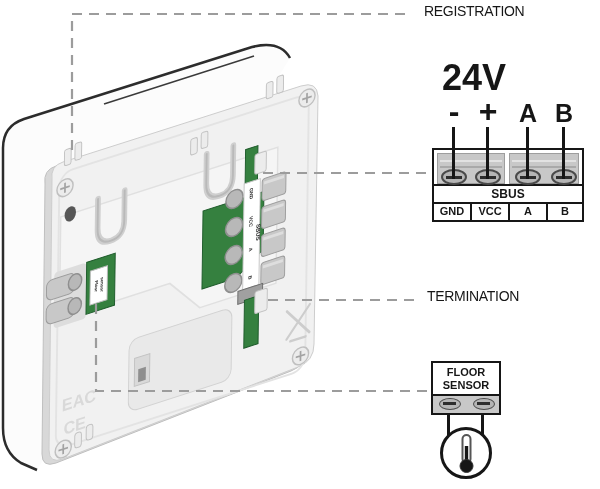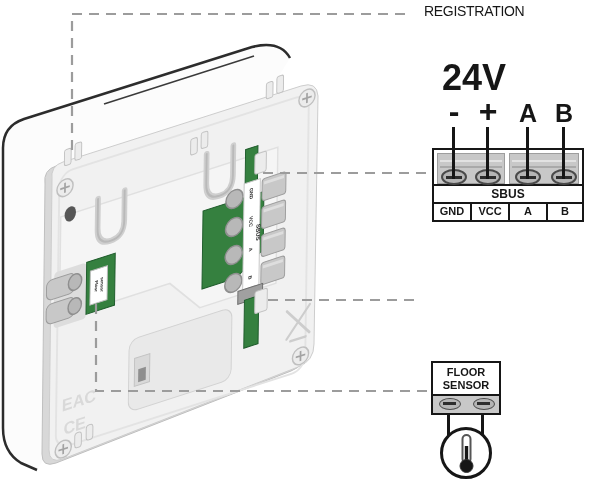--- a/index.html
+++ b/index.html
@@ -182,20 +182,21 @@
       </g>
     </g>
 
     <path class="leader" d="M72 150 L72 14 L410 14"></path>
     <path class="leader" d="M263 173 L428 173"></path>
     <path class="leader" d="M268 300 L420 300"></path>
     <path class="leader" d="M96 304 L96 391 L428 391"></path>
   </svg>
 
   <div class="callout" id="reg">REGISTRATION</div>
+  <div class="callout" id="term">TERMINATION</div>
 
   <div>
     <div class="p24-title">24V</div>
 
     <div class="wl sym" style="left:436px">-</div>
     <div class="wl sym" style="left:470px">+</div>
     <div class="wl" style="left:510px">A</div>
     <div class="wl" style="left:546px">B</div>
 
     <div class="wire" style="left:452px;top:127px;height:52px"></div>

